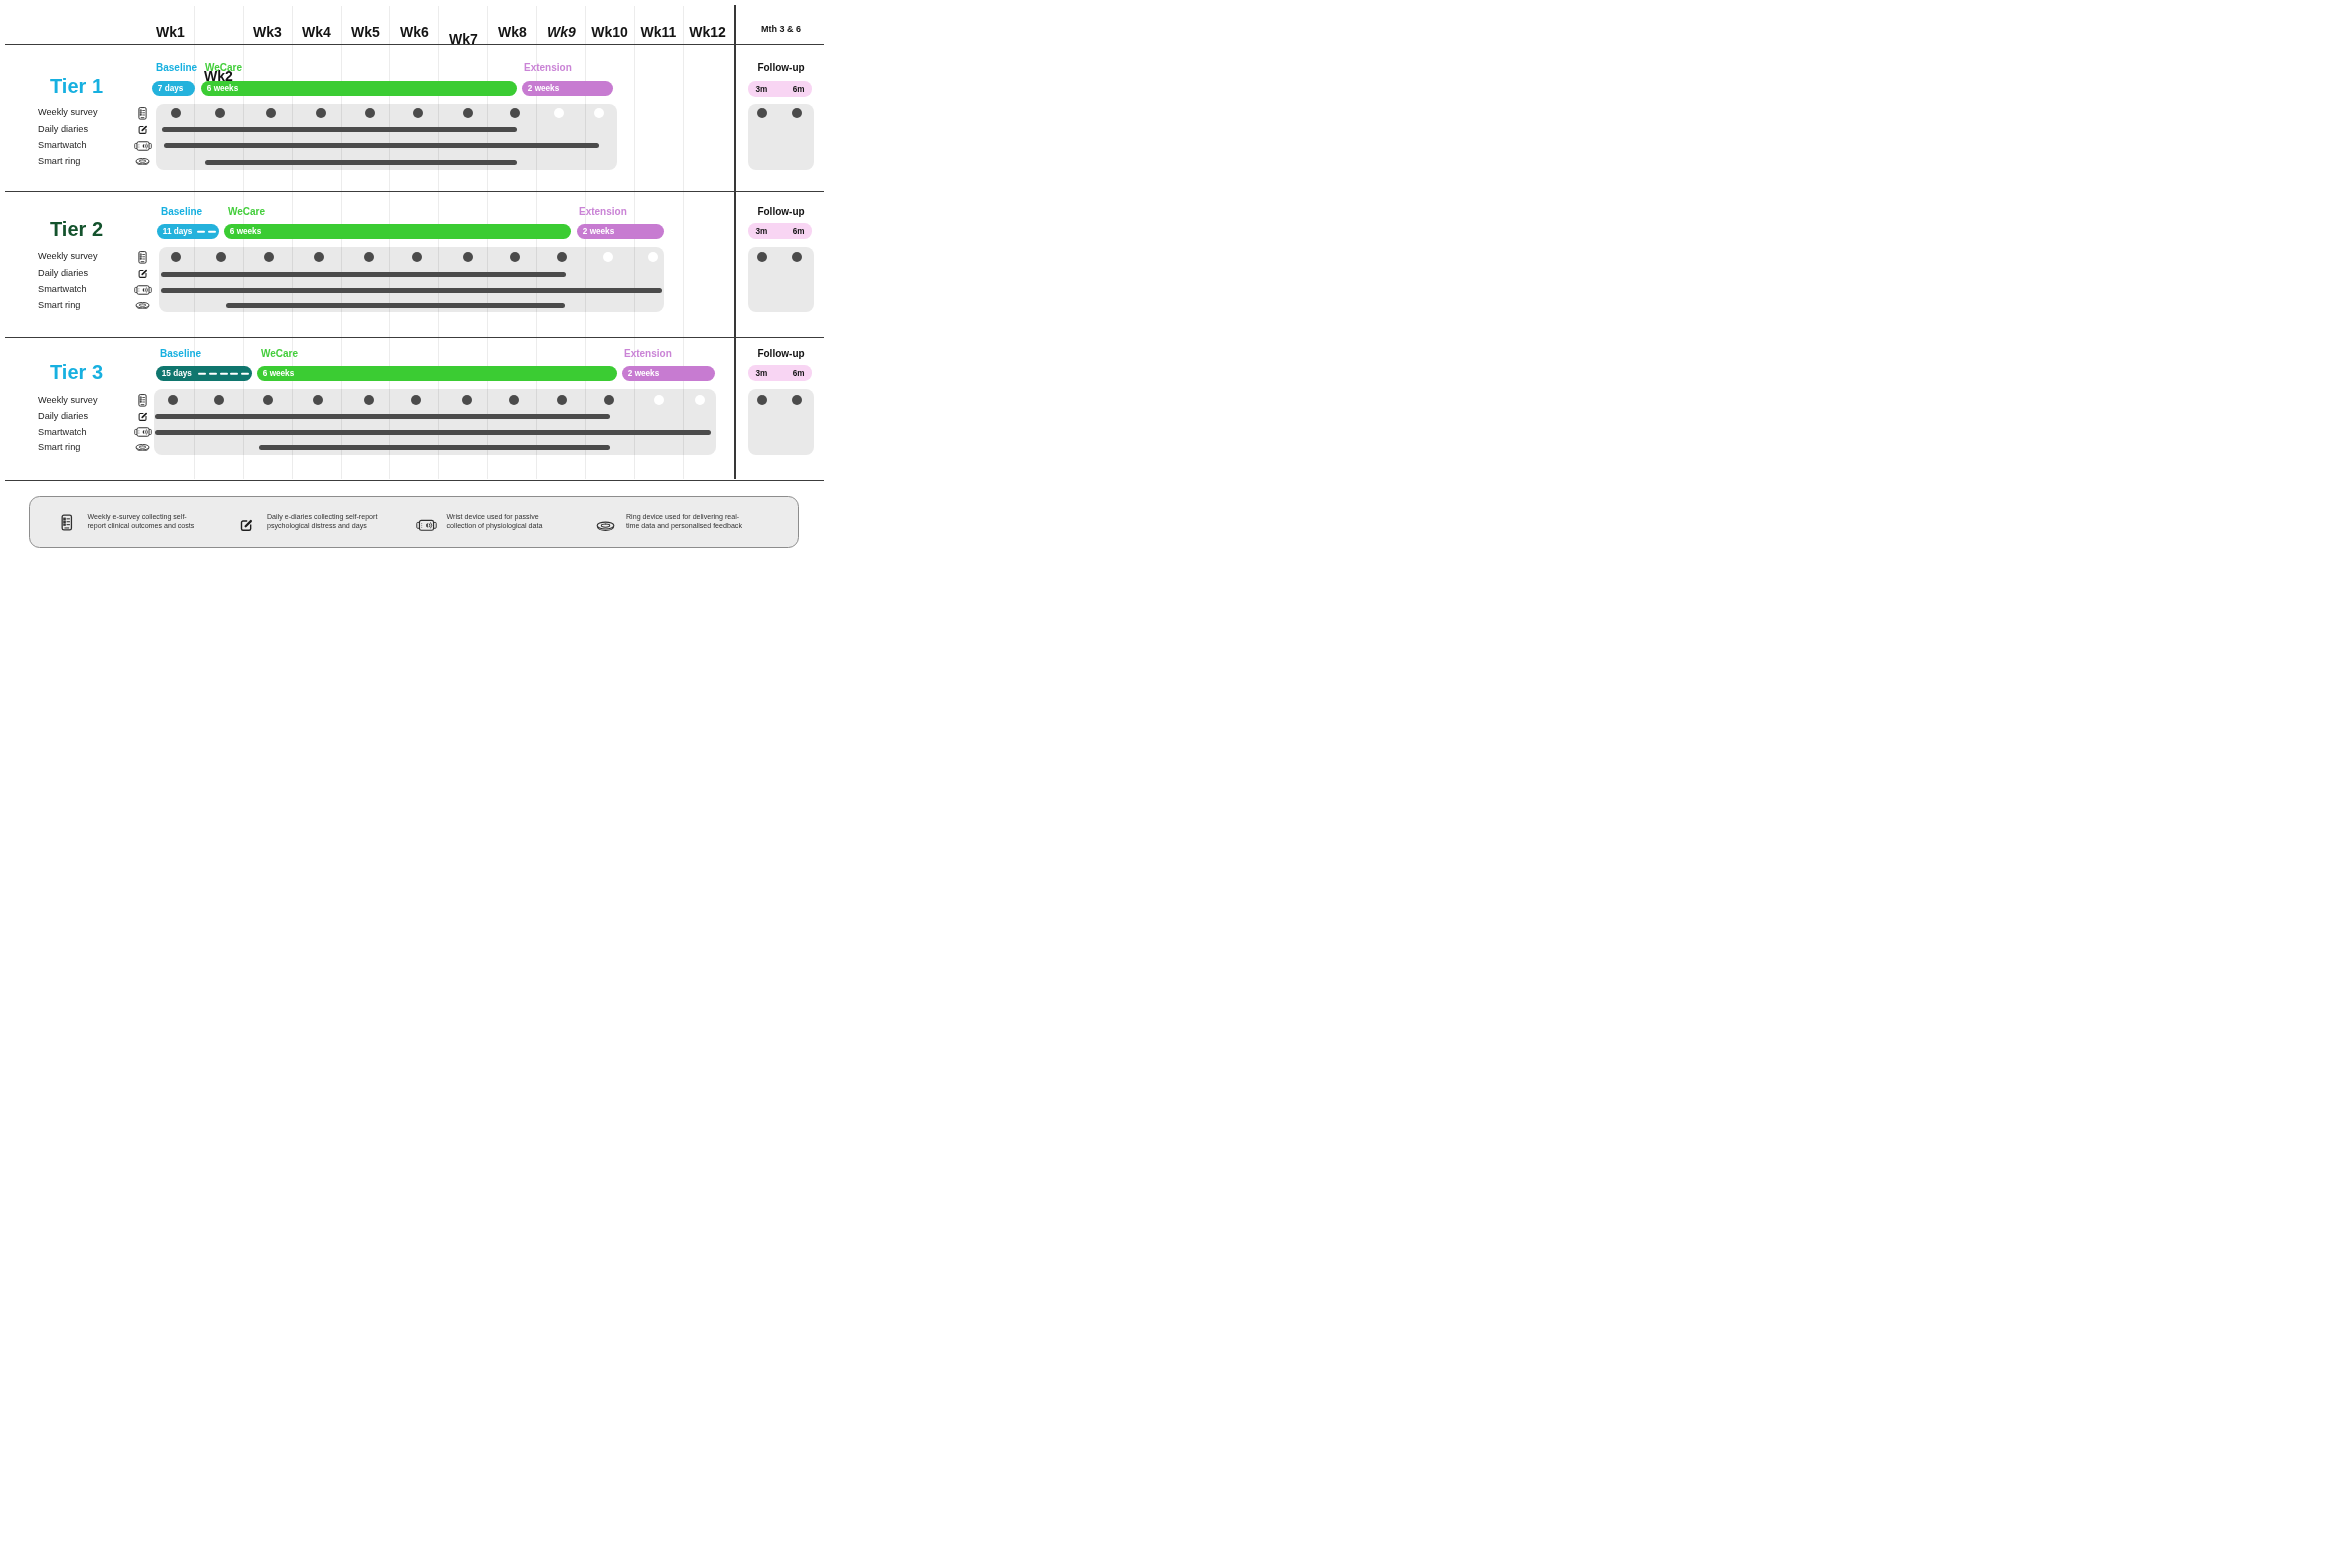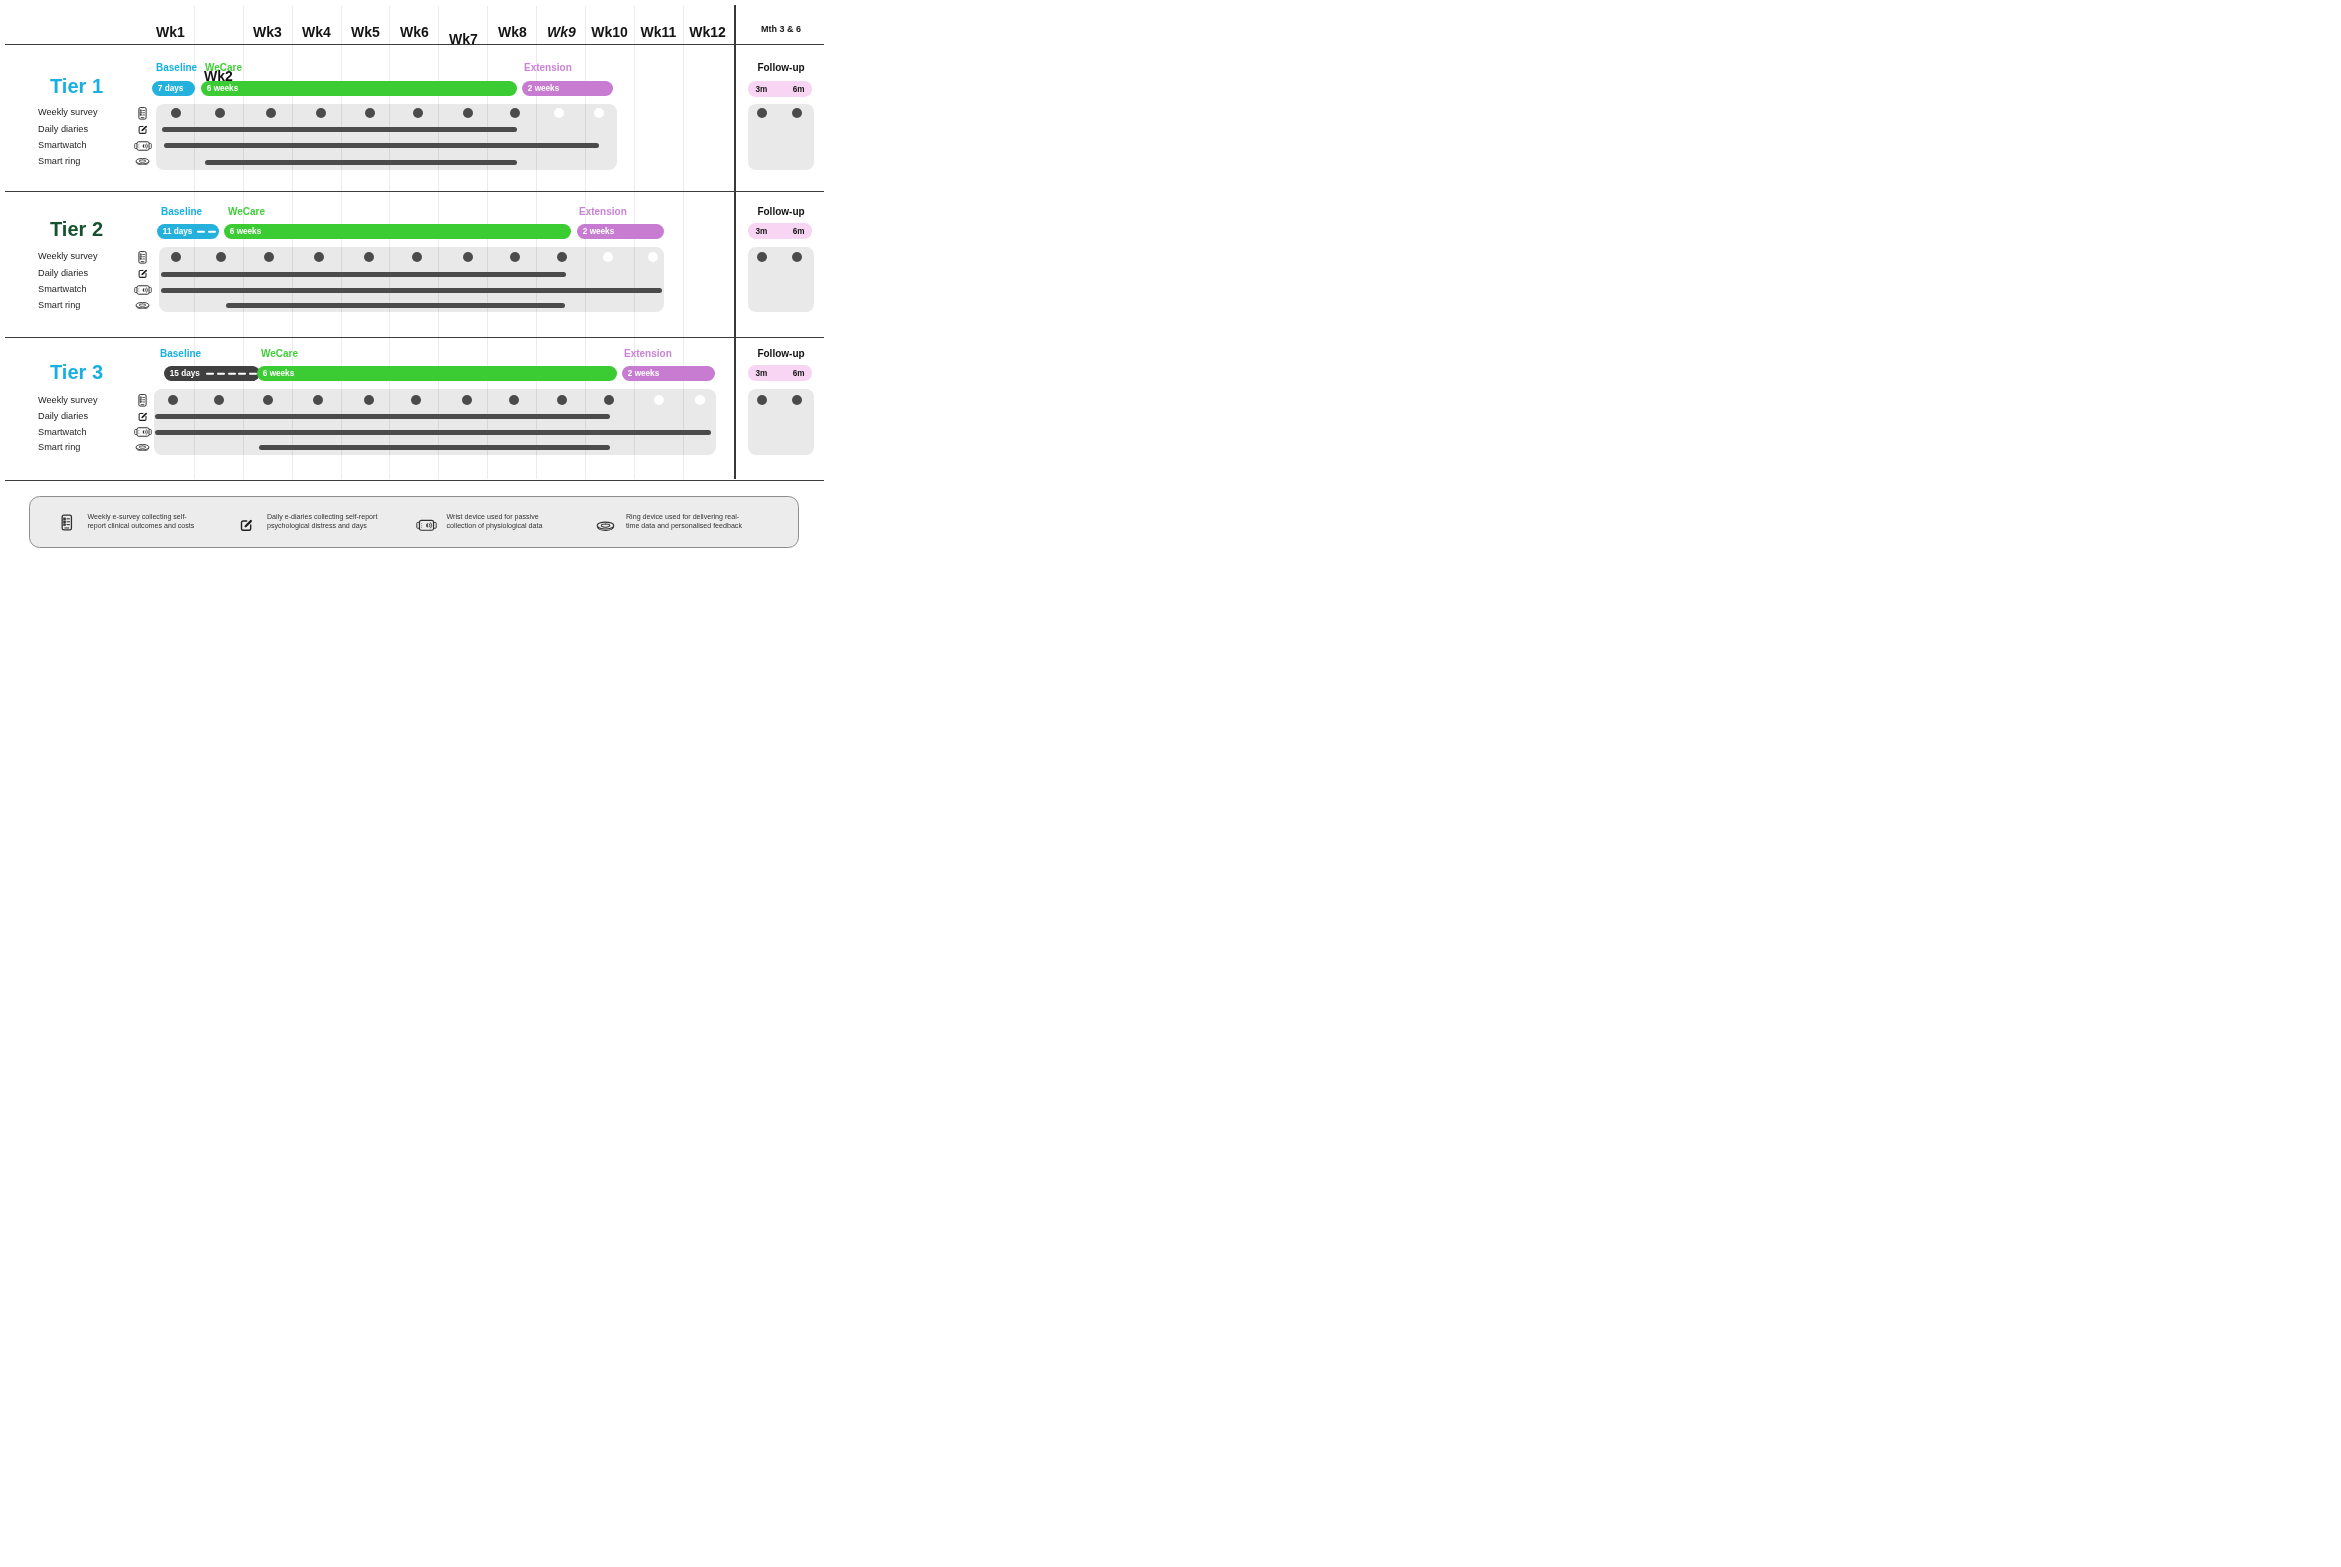--- a/index.html
+++ b/index.html
@@ -221,21 +221,21 @@
     <div class="bar" style="left: 226px; top: 303px; width: 339px; background: rgb(75, 75, 75);"></div>
     <div class="dot" style="left: 757px; top: 252px; background: rgb(75, 75, 75);"></div>
     <div class="dot" style="left: 792px; top: 252px; background: rgb(75, 75, 75);"></div>
     <div class="panel" style="left: 154px; top: 389px; width: 562px; height: 66px;"></div>
     <div class="panel" style="left: 748px; top: 389px; width: 66px; height: 66px;"></div>
     <div class="tier-title" style="left: 29px; top: 361px; color: rgb(23, 176, 224);">Tier 3</div>
     <div class="phase-label" style="left: 160px; top: 348px; color: rgb(23, 176, 224);">Baseline</div>
     <div class="phase-label" style="left: 261px; top: 348px; color: rgb(68, 206, 60);">WeCare</div>
     <div class="phase-label" style="left: 624px; top: 348px; color: rgb(202, 132, 214);">Extension</div>
     <div class="fu-label" style="left: 734px; top: 348px;">Follow-up</div>
-    <div class="pill" style="left: 164px; top: 366px; width: 96px; background: #404040;"><span class="ptxt">15 days</span><div class="dashrow" style="right: 3.2px;">
+    <div class="pill" style="left: 156px; top: 366px; width: 96px; background: #0f766e;"><span class="ptxt">15 days</span><div class="dashrow" style="right: 3.2px;">
         <div class="dash"></div>
         <div class="dash"></div>
         <div class="dash"></div>
         <div class="dash"></div>
         <div class="dash"></div>
       </div></div>
     <div class="pill" style="left: 257px; top: 366px; width: 360px; background: rgb(59, 204, 51);"><span class="ptxt">6 weeks</span></div>
     <div class="pill" style="left: 622px; top: 366px; width: 93px; background: rgb(199, 123, 209);"><span class="ptxt">2 weeks</span></div>
     <div class="fu-pill" style="left: 748px; top: 365px; width: 64px; background: rgb(248, 213, 243);">
       <span>3m</span>

